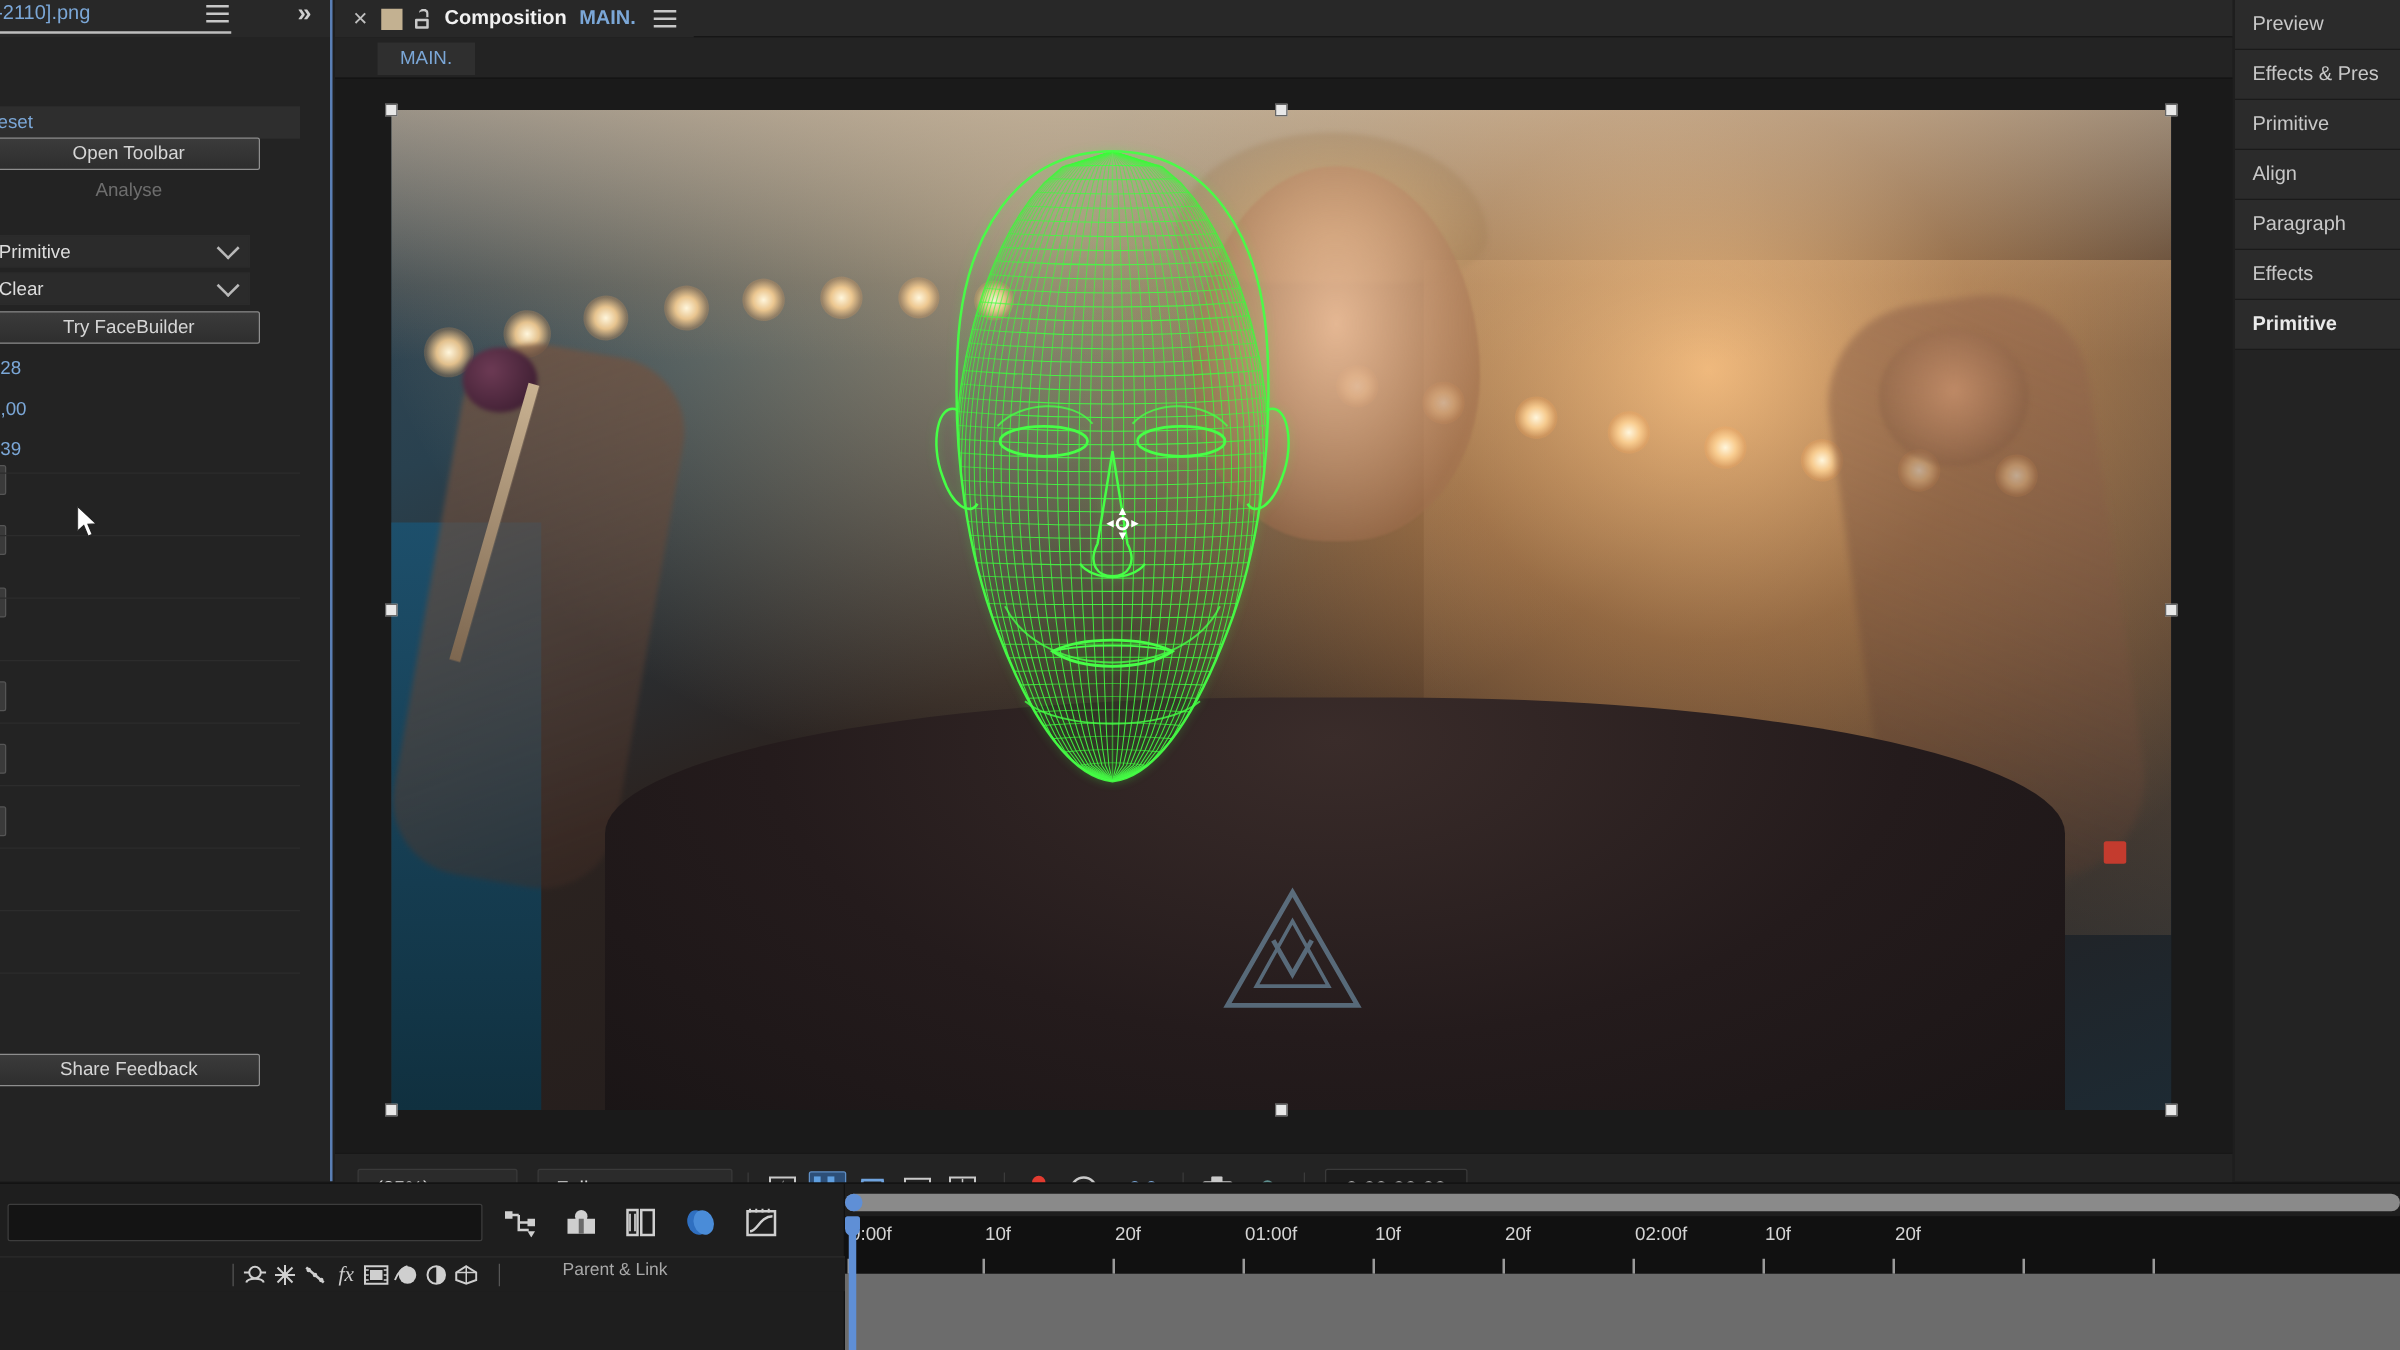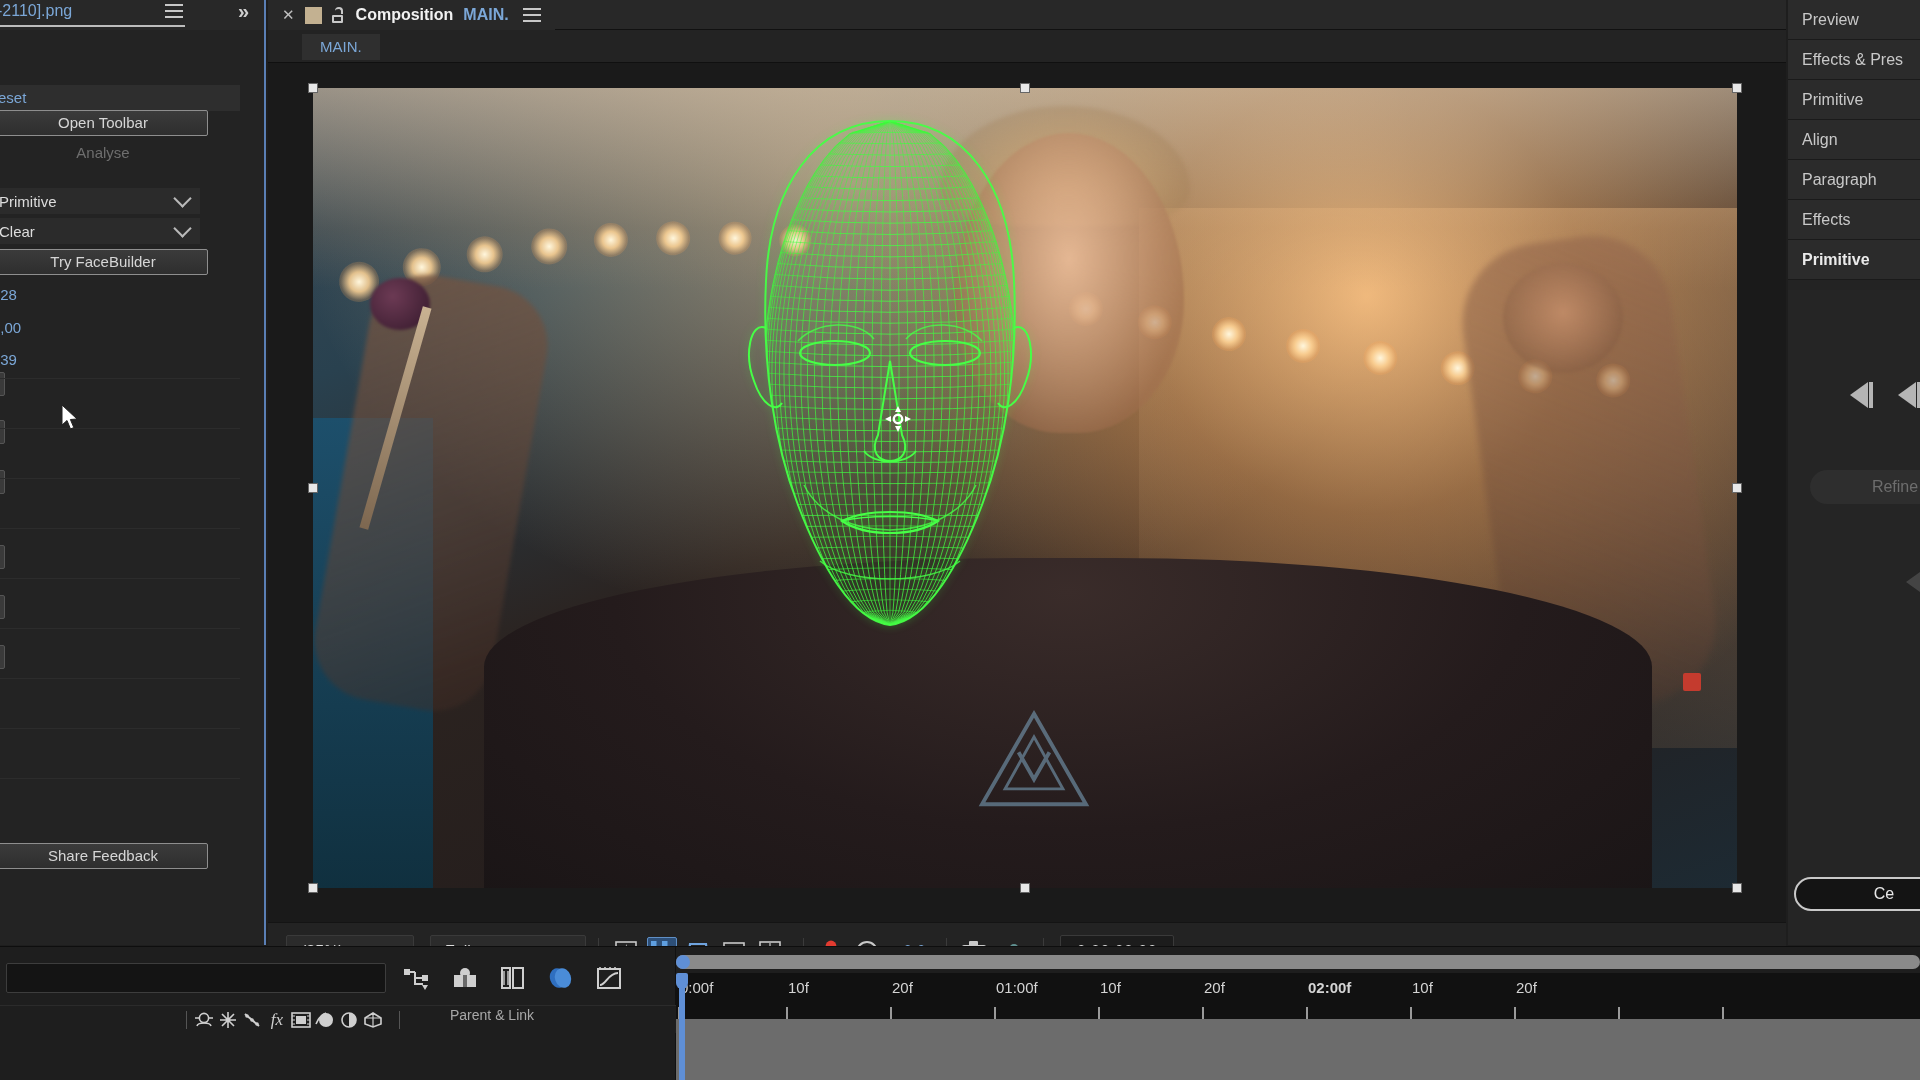--- a/index.html
+++ b/index.html
@@ -732,44 +732,20 @@
 
   <div id="right-panel">
     <div class="rp-tab">Preview</div>
     <div class="rp-tab">Effects &amp; Pres</div>
     <div class="rp-tab">Primitive</div>
     <div class="rp-tab">Align</div>
     <div class="rp-tab">Paragraph</div>
     <div class="rp-tab">Effects</div>
     <div class="rp-tab bold">Primitive</div>
 
-    <div id="rp-body">
-
-      <div style="position:absolute; left:62px; top:92px;">
-        <div class="rp-arrow" style="left:0; top:0;"></div>
-        <div class="rp-bar" style="left:19px; top:0;"></div>
-      </div>
-      <div style="position:absolute; left:110px; top:92px;">
-        <div class="rp-arrow" style="left:0; top:0;"></div>
-        <div class="rp-bar" style="left:19px; top:0;"></div>
-      </div>
-
-      <div class="rp-pill" style="left:22px; top:180px; width:170px;">Refine</div>
-
-      <div style="position:absolute; left:118px; top:282px; opacity:.22;">
-        <div class="rp-arrow" style="left:0; top:0; border-top-width:10px; border-bottom-width:10px; border-right-width:14px;"></div>
-      </div>
-
-      <div id="rp-center-pill">Ce</div>
-
-      <div class="rp-pill" style="left:18px; top:675px; width:176px;">Toggle pins</div>
-
-      <div class="rp-pill" style="left:18px; top:762px; width:176px;">Clear all</div>
-
-    </div>
   </div>
 
   <div id="timeline">
 
     <div id="tl-leftpanel">
       <div id="tl-searchrow">
         <input id="tl-search" type="text" placeholder="" style="">
         <span class="tl-icon">
           <svg width="26" height="24" viewBox="0 0 26 24">
               <path d="M3,6 L11,6 M11,6 L11,12 L19,12 M11,12 L11,18 L19,18" stroke="#cfcfcf" stroke-width="2" fill="none"></path>
@@ -868,21 +844,21 @@
         <span class="cap"></span>
       </div>
 
       <div id="tl-ruler">
         <span class="tick-label" style="left:4px;">0:00f</span>
         <span class="tick-label" style="left:112px;">10f</span>
         <span class="tick-label" style="left:216px;">20f</span>
         <span class="tick-label" style="left:320px;">01:00f</span>
         <span class="tick-label" style="left:424px;">10f</span>
         <span class="tick-label" style="left:528px;">20f</span>
-        <span class="tick-label" style="left:632px;font-weight:bold;">02:00f</span>
+        <span class="tick-label" style="left:632px;">02:00f</span>
         <span class="tick-label" style="left:736px;">10f</span>
         <span class="tick-label" style="left:840px;">20f</span>
 
         <span class="tick-mark" style="left:2px;"></span>
         <span class="tick-mark" style="left:110px;"></span>
         <span class="tick-mark" style="left:214px;"></span>
         <span class="tick-mark" style="left:318px;"></span>
         <span class="tick-mark" style="left:422px;"></span>
         <span class="tick-mark" style="left:526px;"></span>
         <span class="tick-mark" style="left:630px;"></span>

